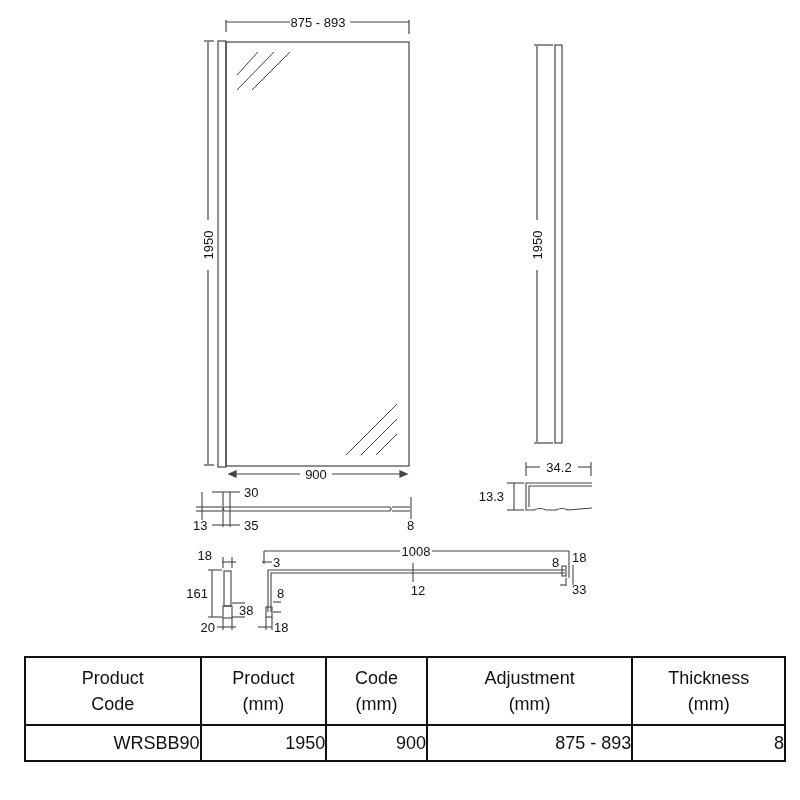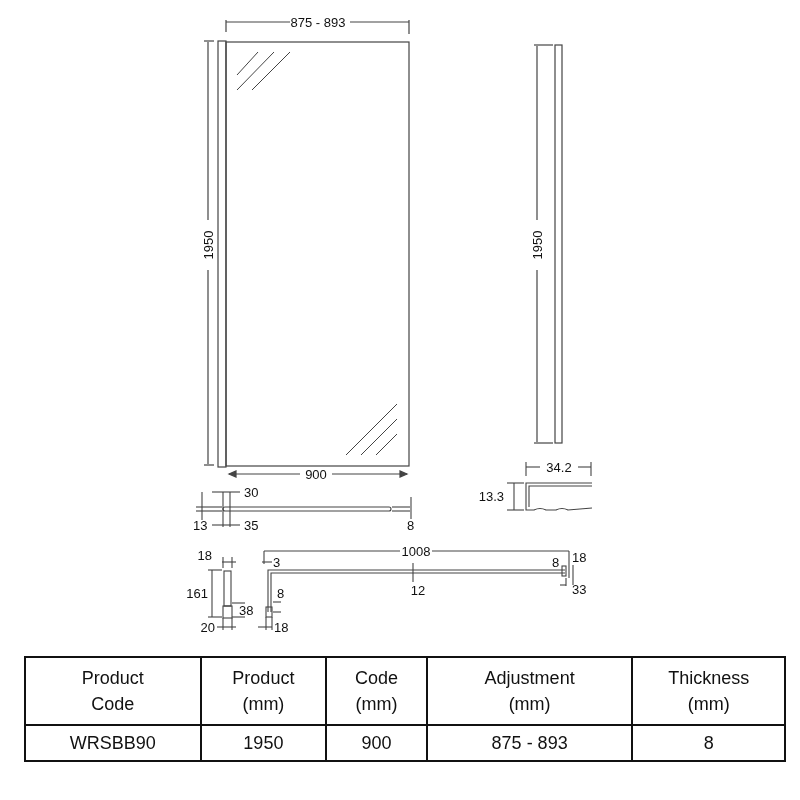--- a/index.html
+++ b/index.html
@@ -5,21 +5,21 @@
   html, body { margin: 0; padding: 0; background: #ffffff; }
   body { width: 800px; height: 800px; position: relative; overflow: hidden;
          font-family: "Liberation Sans", sans-serif; color: #111; }
   #drawing { position: absolute; left: 0; top: 0; width: 800px; height: 650px; }
   #drawing text { font-family: "Liberation Sans", sans-serif; fill: #111; }
   .dim { font-size: 13px; }
   .spec-table { position: absolute; left: 24px; top: 656px; width: 762px; border-collapse: collapse; }
   .spec-table th, .spec-table td { border: 2px solid #111; text-align: center; font-weight: normal;
        font-size: 18px; line-height: 26px; padding: 0; color: #111; }
   .spec-table th { height: 66px; }
-  .spec-table td { height: 34px; }
+  .spec-table td { height: 34px; text-align: right; }
   .hdr-line { display: block; }
 </style>
 </head>
 <body>
 
 <svg id="drawing" viewBox="0 0 800 650" xmlns="http://www.w3.org/2000/svg">
 
   <g stroke="#444" fill="none" stroke-width="1.2">
 
     <line x1="226" y1="20" x2="226" y2="32"></line>

